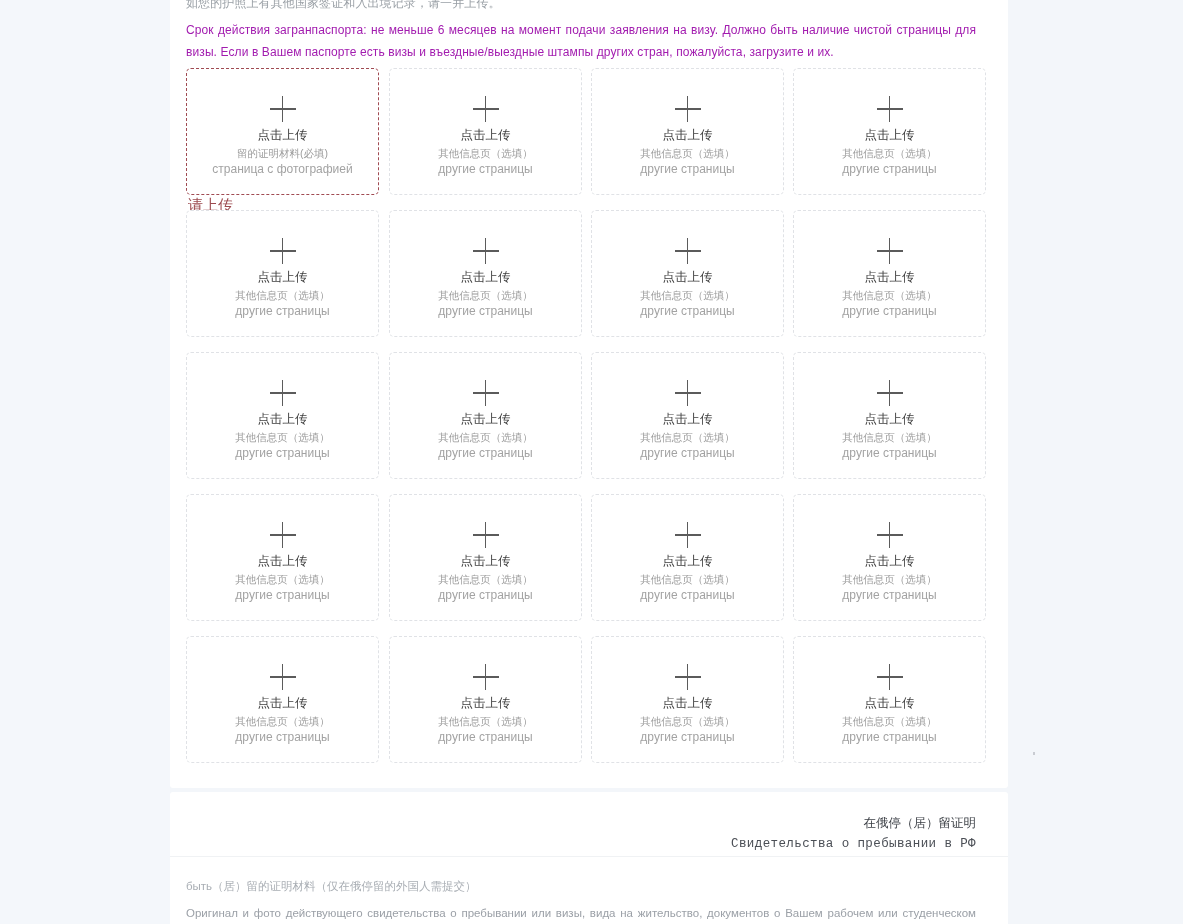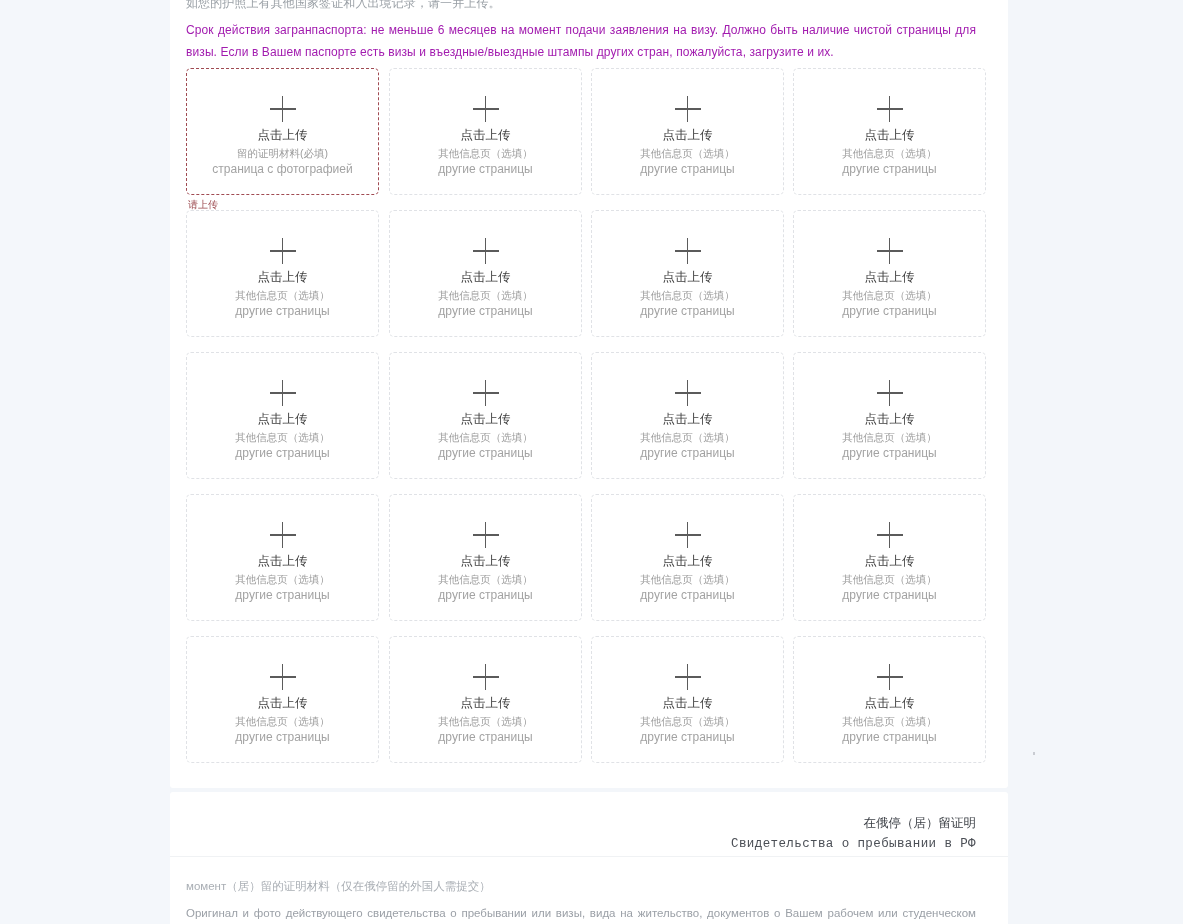--- a/index.html
+++ b/index.html
@@ -153,21 +153,21 @@
   .card-sub2 {
     font-size: 12px;
     color: #a3a3a3;
     line-height: 16px;
     white-space: nowrap;
   }
   .error-msg {
     position: absolute;
     left: 2px;
     top: 130px;
-    font-size: 10px;
+    font-size: 15px;
     color: #9c4a4f;
     line-height: 14px;
     white-space: nowrap;
   }
 
   
   .res-head {
     position: absolute;
     left: 16px;
     top: 22px;
@@ -415,19 +415,19 @@
 
   </section>
 
   <section class="panel" id="panel-residence">
     <div class="res-head">
       <p class="res-title-cn">在俄停（居）留证明</p>
       <p class="res-title-ru">Свидетельства о пребывании в РФ</p>
     </div>
     <div class="res-divider"></div>
     <div class="res-body">
-      <p class="res-note">момент（居）留的证明材料（仅在俄停留的外国人需提交）</p>
+      <p class="res-note">быть（居）留的证明材料（仅在俄停留的外国人需提交）</p>
       <p class="res-desc">Оригинал и фото действующего свидетельства о пребывании или визы, вида на жительство, документов о Вашем рабочем или студенческом статусе или других действующих документов, подтверждающих Ваше законное проживание, выданных соответствующими органами страны временного проживания.</p>
     </div>
   </section>
 
   <div class="speck"></div>
 </div>
 
 </body></html>

